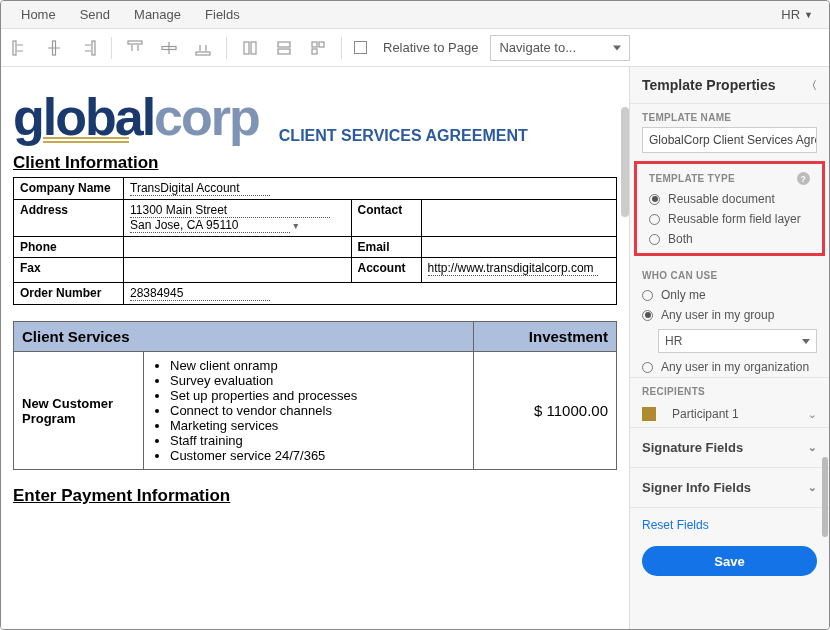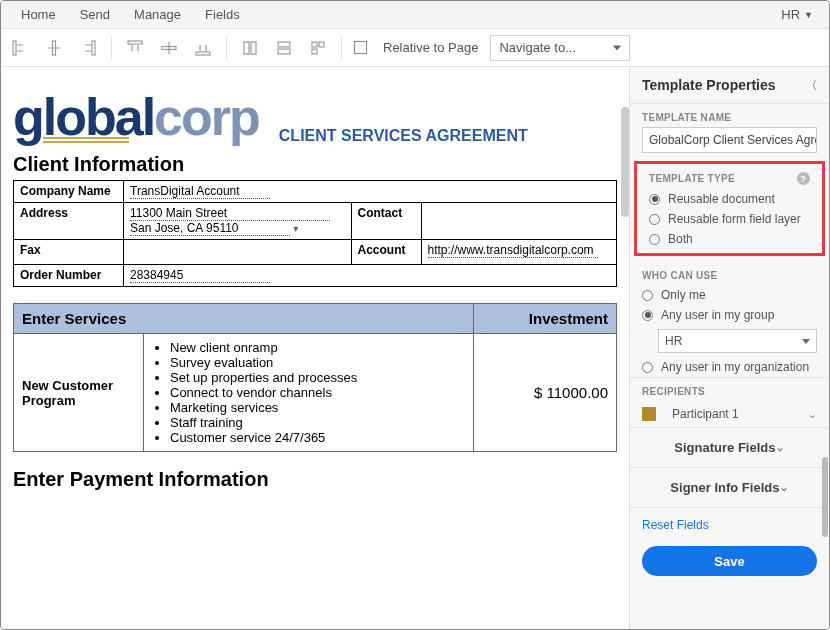--- a/index.html
+++ b/index.html
@@ -30,21 +30,21 @@
 
 
 .logo { display: flex; align-items: flex-end; gap: 10px; margin-bottom: 6px; }
 .logo-word { font-size: 52px; font-weight: 700; letter-spacing: -2px; position: relative; }
 .logo-word .g1 { color: #1a3a6e; }
 .logo-word .g2 { color: #7f94b5; }
 .logo-word .uline { position: absolute; left: 30px; right: 130px; bottom: 4px; height: 6px; }
 .logo-word .uline::before { content:""; display:block; height:2px; background:#c9a94d; margin-bottom:2px;}
 .logo-word .uline::after { content:""; display:block; height:2px; background:#c9a94d;}
 .doctitle { color: #2b5a9e; font-weight: 700; font-size: 16px; margin-bottom: 2px; margin-left: 10px; }
-.section-h { font-weight: 700; font-size: 20px; margin: 6px 0 4px 0; }
+.section-h { font-weight: 700; font-size: 17px; text-decoration: underline; margin: 6px 0 4px 0; }
 table.info { width: 100%; border-collapse: collapse; font-size: 12px; }
 table.info td { border: 1px solid #000; padding: 3px 6px; vertical-align: top; }
 table.info td.lbl { font-weight: 700; width: 110px; }
 table.info td.lbl2 { font-weight: 700; width: 70px; }
 .dotted { display: inline-block; border-bottom: 1px dotted #555; min-width: 140px; }
 
 
 table.svc { width: 100%; border-collapse: collapse; font-size: 13px; margin-top: 16px; }
 table.svc th { background: #aebfdd; text-align: left; padding: 6px 8px; border: 1px solid #666; font-size: 15px; }
 table.svc th.inv { text-align: right; }
@@ -61,21 +61,21 @@
 .radio-row { display: flex; align-items: center; gap: 8px; padding: 3px 12px; font-size: 12px; color: #555; cursor: pointer; }
 .radio { width: 11px; height: 11px; border: 1.5px solid #777; border-radius: 50%; display: inline-flex; align-items: center; justify-content: center; flex-shrink:0; }
 .radio.sel::after { content: ""; width: 6px; height: 6px; background: #555; border-radius: 50%; }
 .highlight-box { border: 3px solid #e63946; margin: 2px 4px 6px 4px; padding-bottom: 4px; }
 .helpcirc { width: 13px; height: 13px; border-radius: 50%; background: #bbb; color: #fff; font-size: 9px; font-weight: 700; display: inline-flex; align-items: center; justify-content: center; }
 .dropdown { margin: 4px 12px 4px 28px; height: 24px; border: 1px solid #ccc; background: #fff; padding: 0 6px; font-size: 12px; color: #555; display: flex; align-items: center; justify-content: space-between; cursor: pointer; }
 .dropdown .dcaret { border-left: 4px solid transparent; border-right: 4px solid transparent; border-top: 5px solid #666; }
 .recip-row { display: flex; align-items: center; padding: 6px 12px; gap: 16px; border-bottom: 1px solid #e5e5e5; cursor: pointer; }
 .recip-sw { width: 14px; height: 14px; background: #b08a2e; }
 .recip-row .chev { margin-left: auto; font-size: 11px; color: #888; }
-.acc-row { display: flex; align-items: center; justify-content: center; padding: 12px 12px; border-bottom: 1px solid #e5e5e5; font-size: 13px; font-weight: 600; color: #444; cursor: pointer; }
+.acc-row { display: flex; align-items: center; justify-content: space-between; padding: 12px 12px; border-bottom: 1px solid #e5e5e5; font-size: 13px; font-weight: 600; color: #444; cursor: pointer; }
 .acc-row .chev { font-size: 11px; color: #888; }
 .reset { color: #1473e6; font-size: 12px; padding: 10px 12px; cursor: pointer; }
 .savebtn { margin: 4px 12px 10px 12px; height: 30px; background: #1473e6; color: #fff; border-radius: 16px; display: flex; align-items: center; justify-content: center; font-size: 13px; font-weight: 600; cursor: pointer; }
 .sep { height: 1px; background: #e5e5e5; }
 
 
 .docscroll { position: absolute; top: 0; right: 0; width: 8px; height: 100%; }
 .docscroll .thumb { position: absolute; top: 40px; left: 0; width: 8px; height: 110px; background: #ccc; border-radius: 4px; }
 </style>
 </head>
@@ -183,36 +183,42 @@
         <td class="lbl">Address</td>
         <td>
           <div class="dotted" style="min-width:200px">11300 Main Street</div><br>
           <span class="dotted" style="min-width:160px">San Jose, CA  95110</span>
           <span style="color:#666;font-size:10px;">▾</span>
         </td>
         <td class="lbl2">Contact</td>
         <td></td>
       </tr>
       <tr>
+        <td class="lbl">Phone</td>
+        <td></td>
+        <td class="lbl2">Email</td>
+        <td></td>
+      </tr>
+      <tr>
         <td class="lbl">Fax</td>
         <td></td>
         <td class="lbl2">Account</td>
         <td><span class="dotted" style="min-width:170px;overflow:hidden;white-space:nowrap;">http://www.transdigitalcorp.com</span></td>
       </tr>
       <tr>
         <td class="lbl">Order Number</td>
         <td colspan="3"><span class="dotted">28384945</span></td>
       </tr>
     </tbody>
       </table>
 
     <table class="svc">
       <tbody>
           <tr>
-        <th colspan="2">Enter Services</th>
+        <th colspan="2">Client Services</th>
         <th class="inv">Investment</th>
       </tr>
       <tr>
         <td class="prog">New Customer Program</td>
         <td>
           <ul>
             <li>New client onramp</li>
             <li>Survey evaluation</li>
             <li>Set up properties and processes</li>
             <li>Connect to vendor channels</li>

